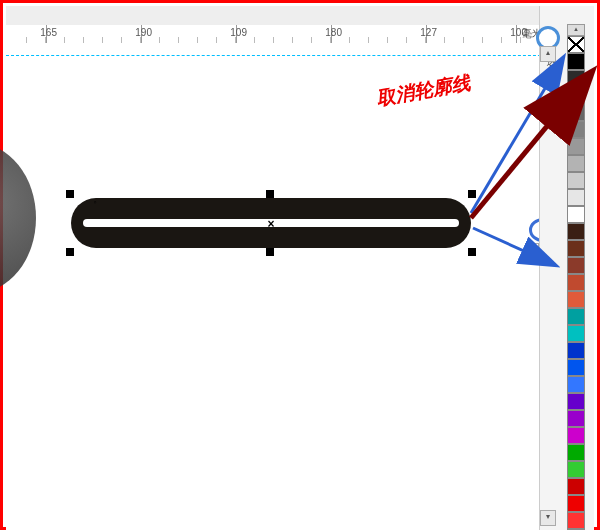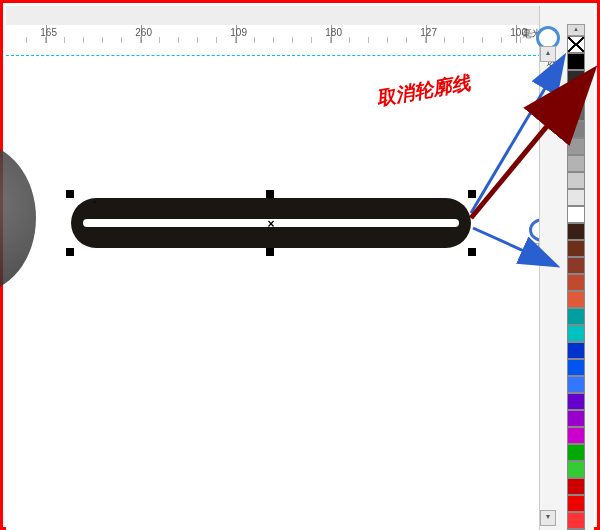--- a/index.html
+++ b/index.html
@@ -41,21 +41,21 @@
 <div class="frame">
   <div class="topbar">
     <span class="close-x">×</span>
   </div>
 
   <div class="ruler">
     <div class="tick" style="left:40px">
         <span>165</span>
       </div>
     <div class="tick" style="left:135px">
-        <span>260</span>
+        <span>190</span>
       </div>
     <div class="tick" style="left:230px">
         <span>109</span>
       </div>
     <div class="tick" style="left:325px">
         <span>180</span>
       </div>
     <div class="tick" style="left:420px">
         <span>127</span>
       </div>

